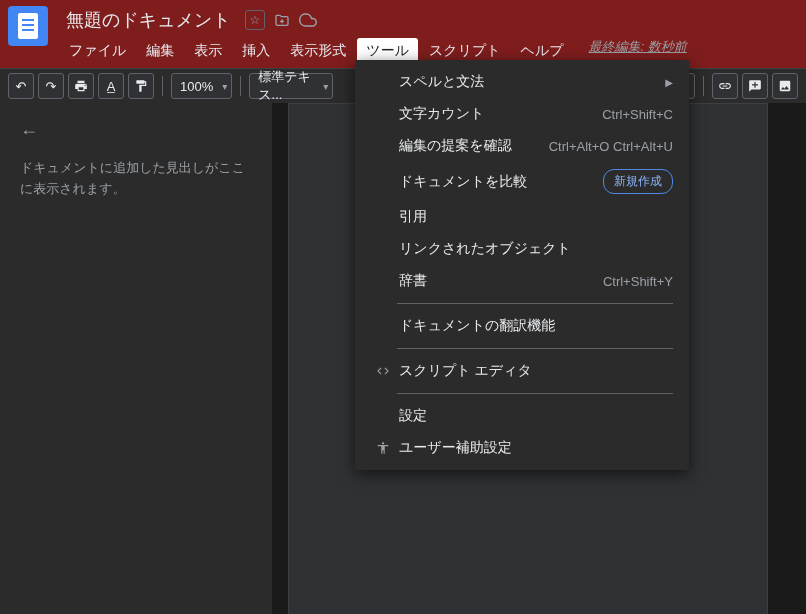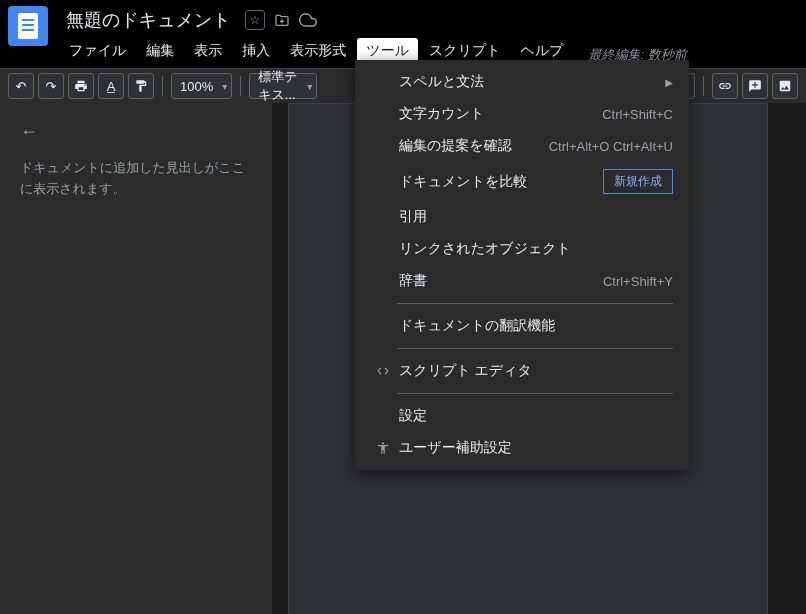--- a/index.html
+++ b/index.html
@@ -7,21 +7,21 @@
     background: #1a1a1a;
     font-family: Arial, "Hiragino Sans", "Meiryo", sans-serif;
     color: #e8eaed;
     font-size: 13px;
     width: 806px;
     height: 614px;
     overflow: hidden;
     position: relative;
   }
   .header {
-    background: #000000;
+    background: #7f1d1d;
     padding: 6px 8px 0 8px;
     display: flex;
     align-items: flex-start;
   }
   .logo {
     width: 40px;
     height: 40px;
     background: #4285f4;
     border-radius: 4px;
     display: flex;
@@ -74,21 +74,21 @@
     border: 1px solid #5f6368;
     border-radius: 3px;
     display: inline-flex;
     align-items: center;
     justify-content: center;
     color: #9aa0a6;
     font-size: 12px;
   }
   .menubar {
     display: flex;
-    align-items: flex-end;
+    align-items: flex-start;
     gap: 2px;
     padding: 2px 0 4px 0;
   }
   .menu-item {
     padding: 4px 9px;
     color: #e8eaed;
     font-size: 14px;
     border-radius: 3px;
     cursor: pointer;
   }
@@ -228,21 +228,21 @@
   .dd-arrow {
     color: #9aa0a6;
     font-size: 10px;
     padding-left: 8px;
   }
   .dd-new-btn {
     border: 1px solid #4f88e3;
     color: #8ab4f8;
     font-size: 12px;
     padding: 3px 10px;
-    border-radius: 0;
+    border-radius: 11px;
   }
   .dd-sep {
     height: 1px;
     background: #5f6368;
     margin: 6px 16px 6px 42px;
   }
 </style>
 </head>
 <body>
 
@@ -290,21 +290,21 @@
   </span>
   <span class="tb-btn">A̲</span>
   <span class="tb-btn">
     <svg width="14" height="14" viewBox="0 0 24 24" fill="#e8eaed">
         <path d="M18 4V3c0-.55-.45-1-1-1H5c-.55 0-1 .45-1 1v4c0 .55.45 1 1 1h12c.55 0 1-.45 1-1V6h1v4H9v11c0 .55.45 1 1 1h2c.55 0 1-.45 1-1v-9h8V4h-3z"></path>
       </svg>
   </span>
   <span class="tb-sep"></span>
   <span class="tb-select">100%</span>
   <span class="tb-sep"></span>
-  <span class="tb-select" style="width:68px">標準テキス...</span>
+  <span class="tb-select" style="width:84px">標準テキス...</span>
   <span class="tb-spacer"></span>
   <div class="tb-right">
     <span class="tb-btn">
       <svg width="14" height="14" viewBox="0 0 24 24" fill="#e8eaed">
           <path d="M3 17.25V21h3.75L17.81 9.94l-3.75-3.75L3 17.25z"></path>
         </svg>
     </span>
     <span class="tb-sep"></span>
     <span class="tb-btn">
       <svg width="14" height="14" viewBox="0 0 24 24" fill="#e8eaed">

